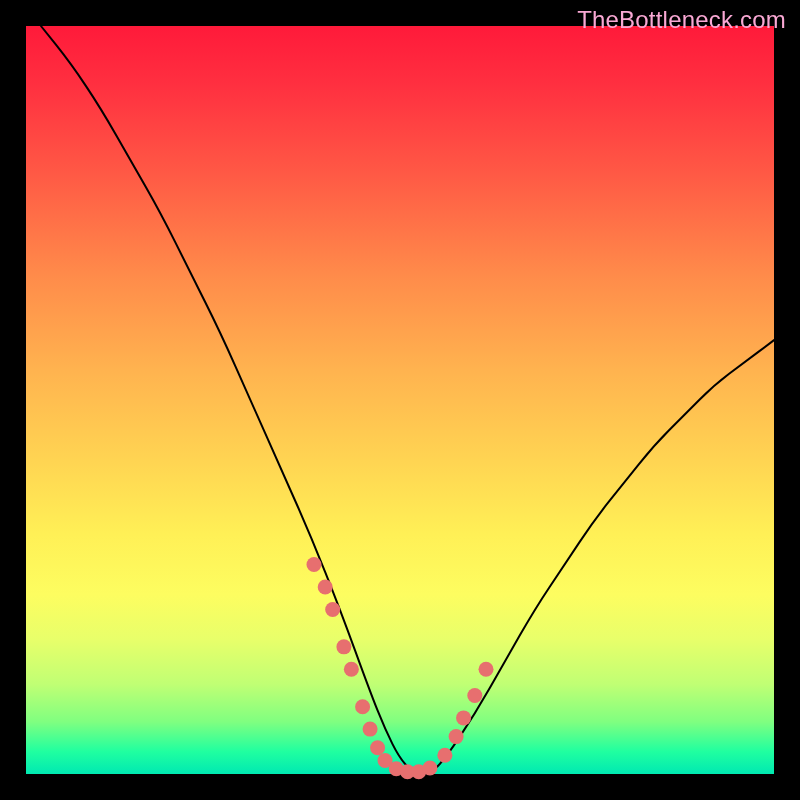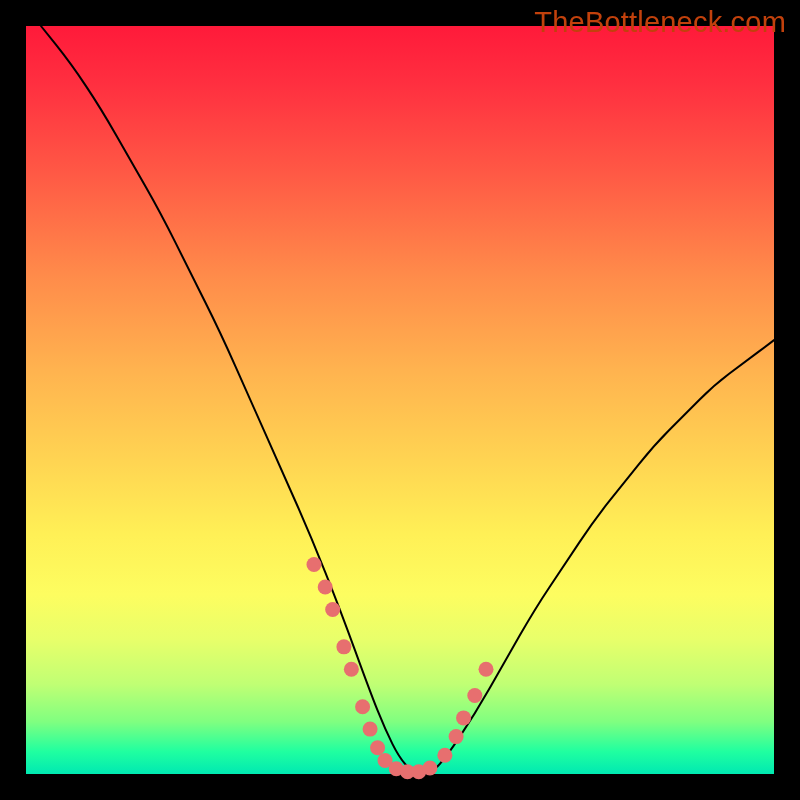--- a/index.html
+++ b/index.html
@@ -29,22 +29,22 @@
       #e8ff6a 82%,
       #c0ff74 88%,
       #80ff80 93%,
       #20ffa0 97%,
       #00e9b2 100%);
   }
   .watermark {
     position: absolute;
     top: 6px;
     right: 14px;
-    color: #c2410c;
-    font-size: 29px;
+    color: #f9a8d4;
+    font-size: 24px;
     letter-spacing: 0.2px;
     font-weight: 500;
     user-select: none;
   }
   svg.overlay {
     position: absolute;
     left: 26px;
     top: 26px;
     width: 748px;
     height: 748px;

